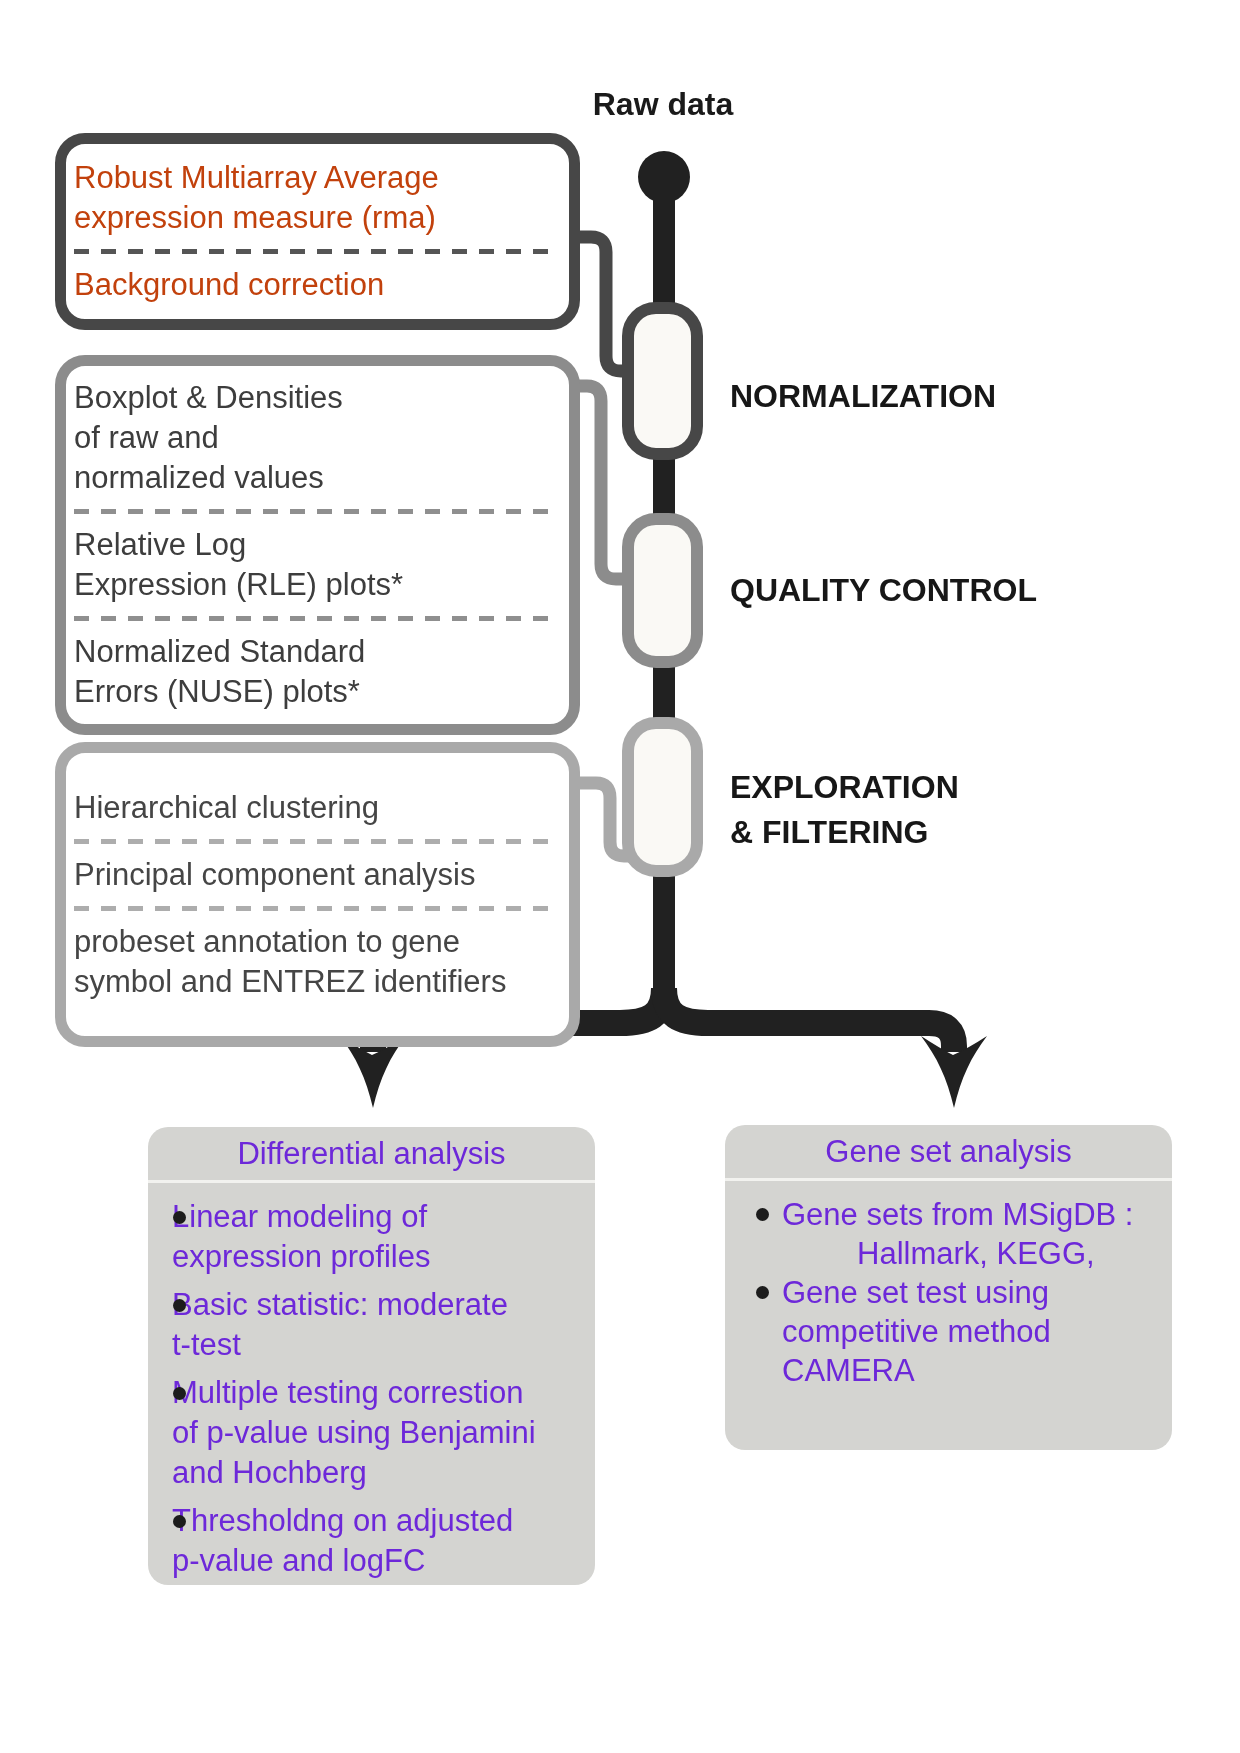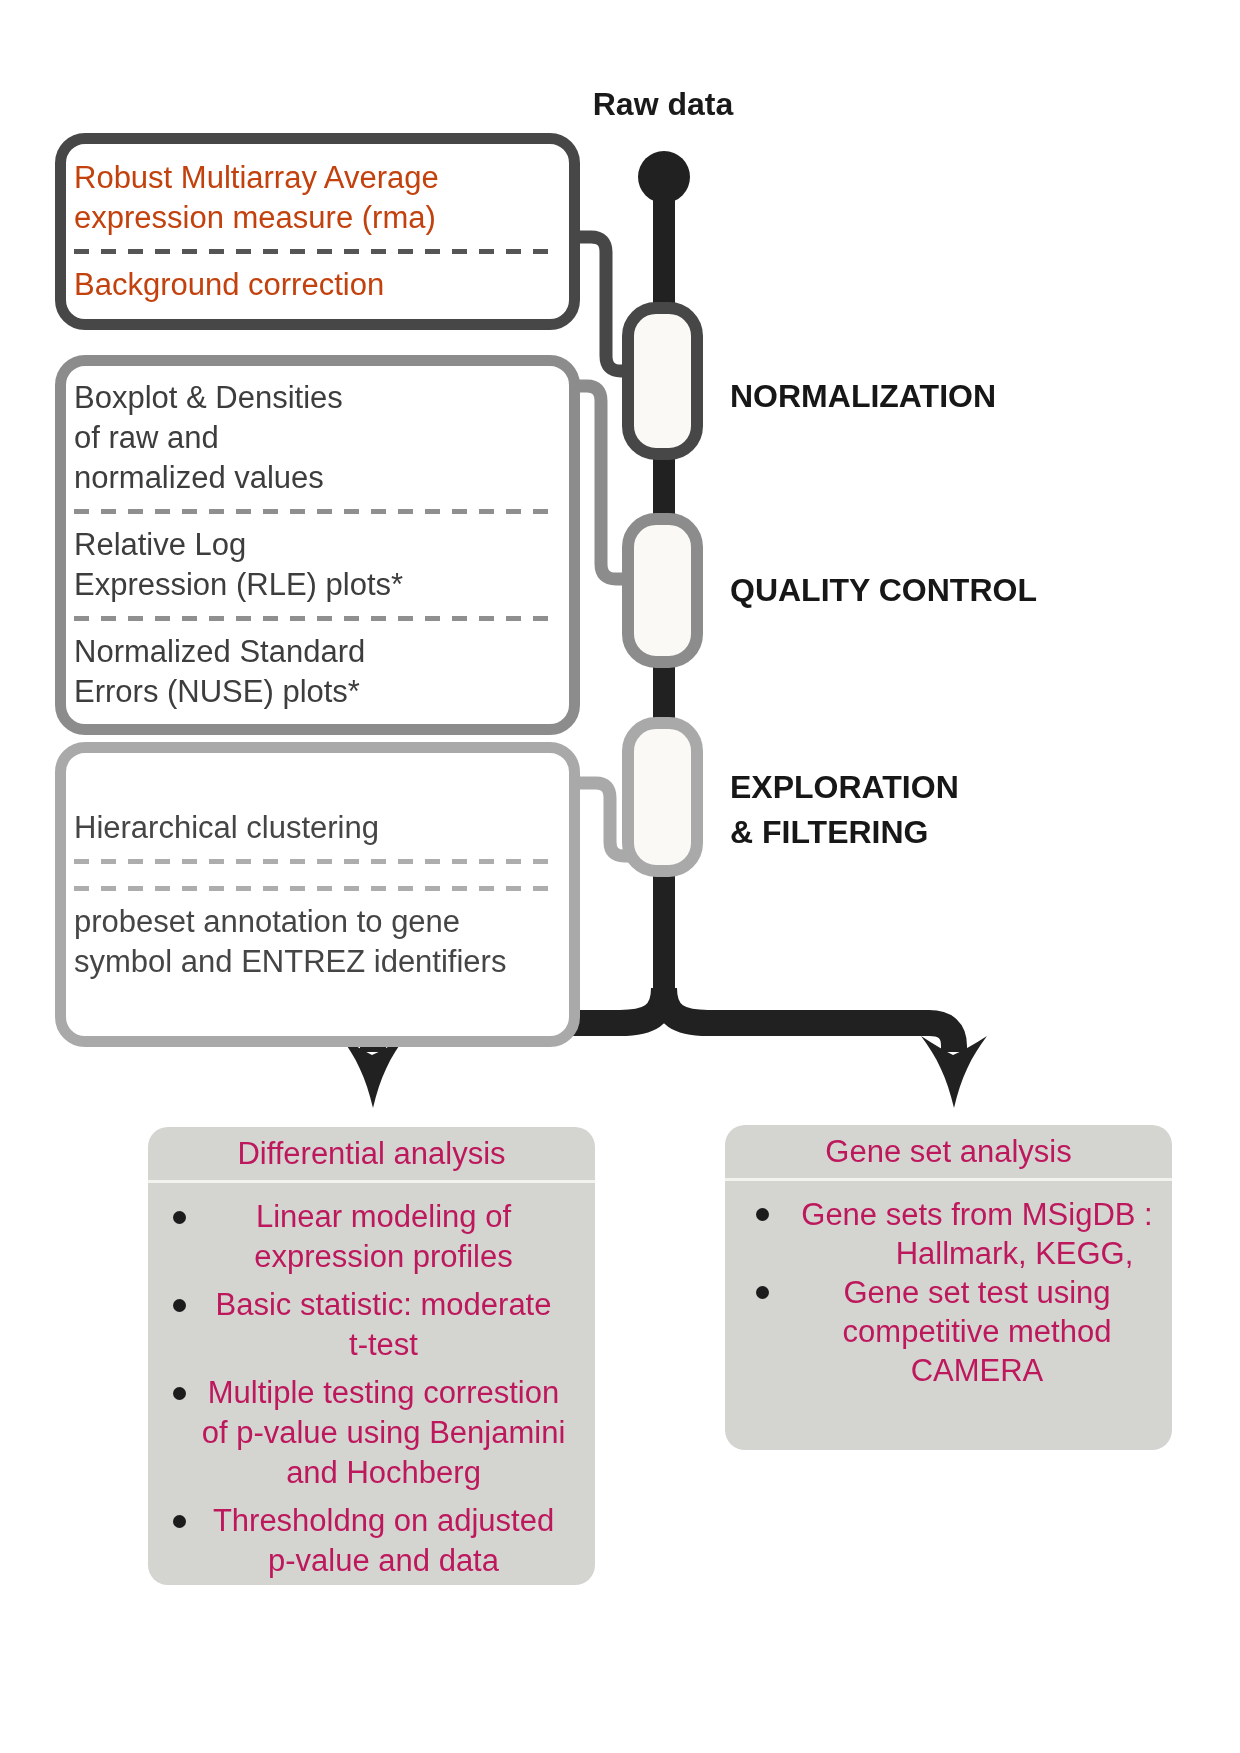--- a/index.html
+++ b/index.html
@@ -44,23 +44,22 @@
   .stage-label {
     position:absolute; left:730px; font-size:32px; font-weight:bold;
     color:#171717; line-height:45px; white-space:nowrap;
   }
   #stage-label-0 { top:374px; }
   #stage-label-1 { top:568px; }
   #stage-label-2 { top:765px; }
 
   
   .panel {
-    position:absolute; background:#d4d4d1; border-radius:20px; color:#be185d;
+    position:absolute; background:#d4d4d1; border-radius:20px; color:#6d28d9;
     box-sizing:border-box;
-    text-align:center;
   }
   #panel-0 { left:148px; top:1127px; width:447px; height:458px; }
   #panel-1 { left:725px; top:1125px; width:447px; height:325px; }
   .panel-header {
     height:53px; display:flex; align-items:center; justify-content:center;
     font-size:31px; border-bottom:3px solid #f2f2ef;
   }
   .panel-body { padding-top:14px; }
   .p-line { font-size:31px; line-height:40px; position:relative; white-space:nowrap; }
   #panel-0 .p-line { padding-left:24px; }
@@ -120,20 +119,21 @@
       <div class="dash-sep dash-mid"></div>
       <div class="box-line">Normalized Standard</div>
       <div class="box-line">Errors (NUSE) plots*</div>
     </div>
   </div>
 
   <div class="stage-box" id="stage-box-2">
     <div class="box-inner">
       <div class="box-line">Hierarchical clustering</div>
       <div class="dash-sep dash-light"></div>
+      <div class="box-line">Principal component analysis</div>
       <div class="dash-sep dash-light"></div>
       <div class="box-line">probeset annotation to gene</div>
       <div class="box-line">symbol and ENTREZ identifiers</div>
     </div>
   </div>
 
   <div class="capsule" id="capsule-0"></div>
   <div class="capsule" id="capsule-1"></div>
   <div class="capsule" id="capsule-2"></div>
 
@@ -152,21 +152,21 @@
     <div class="panel-header">Differential analysis</div>
     <div class="panel-body">
       <div class="p-line first">Linear modeling of</div>
       <div class="p-line">expression profiles</div>
       <div class="p-line first">Basic statistic: moderate</div>
       <div class="p-line">t-test</div>
       <div class="p-line first">Multiple testing correstion</div>
       <div class="p-line">of p-value using Benjamini</div>
       <div class="p-line">and Hochberg</div>
       <div class="p-line first">Thresholdng on adjusted</div>
-      <div class="p-line">p-value and data</div>
+      <div class="p-line">p-value and logFC</div>
     </div>
   </div>
 
   <div class="panel" id="panel-1">
     <div class="panel-header">Gene set analysis</div>
     <div class="panel-body">
       <div class="p-line first">Gene sets from MSigDB :</div>
       <div class="p-line indent2">Hallmark, KEGG,</div>
       <div class="p-line first">Gene set test using</div>
       <div class="p-line">competitive method</div>

